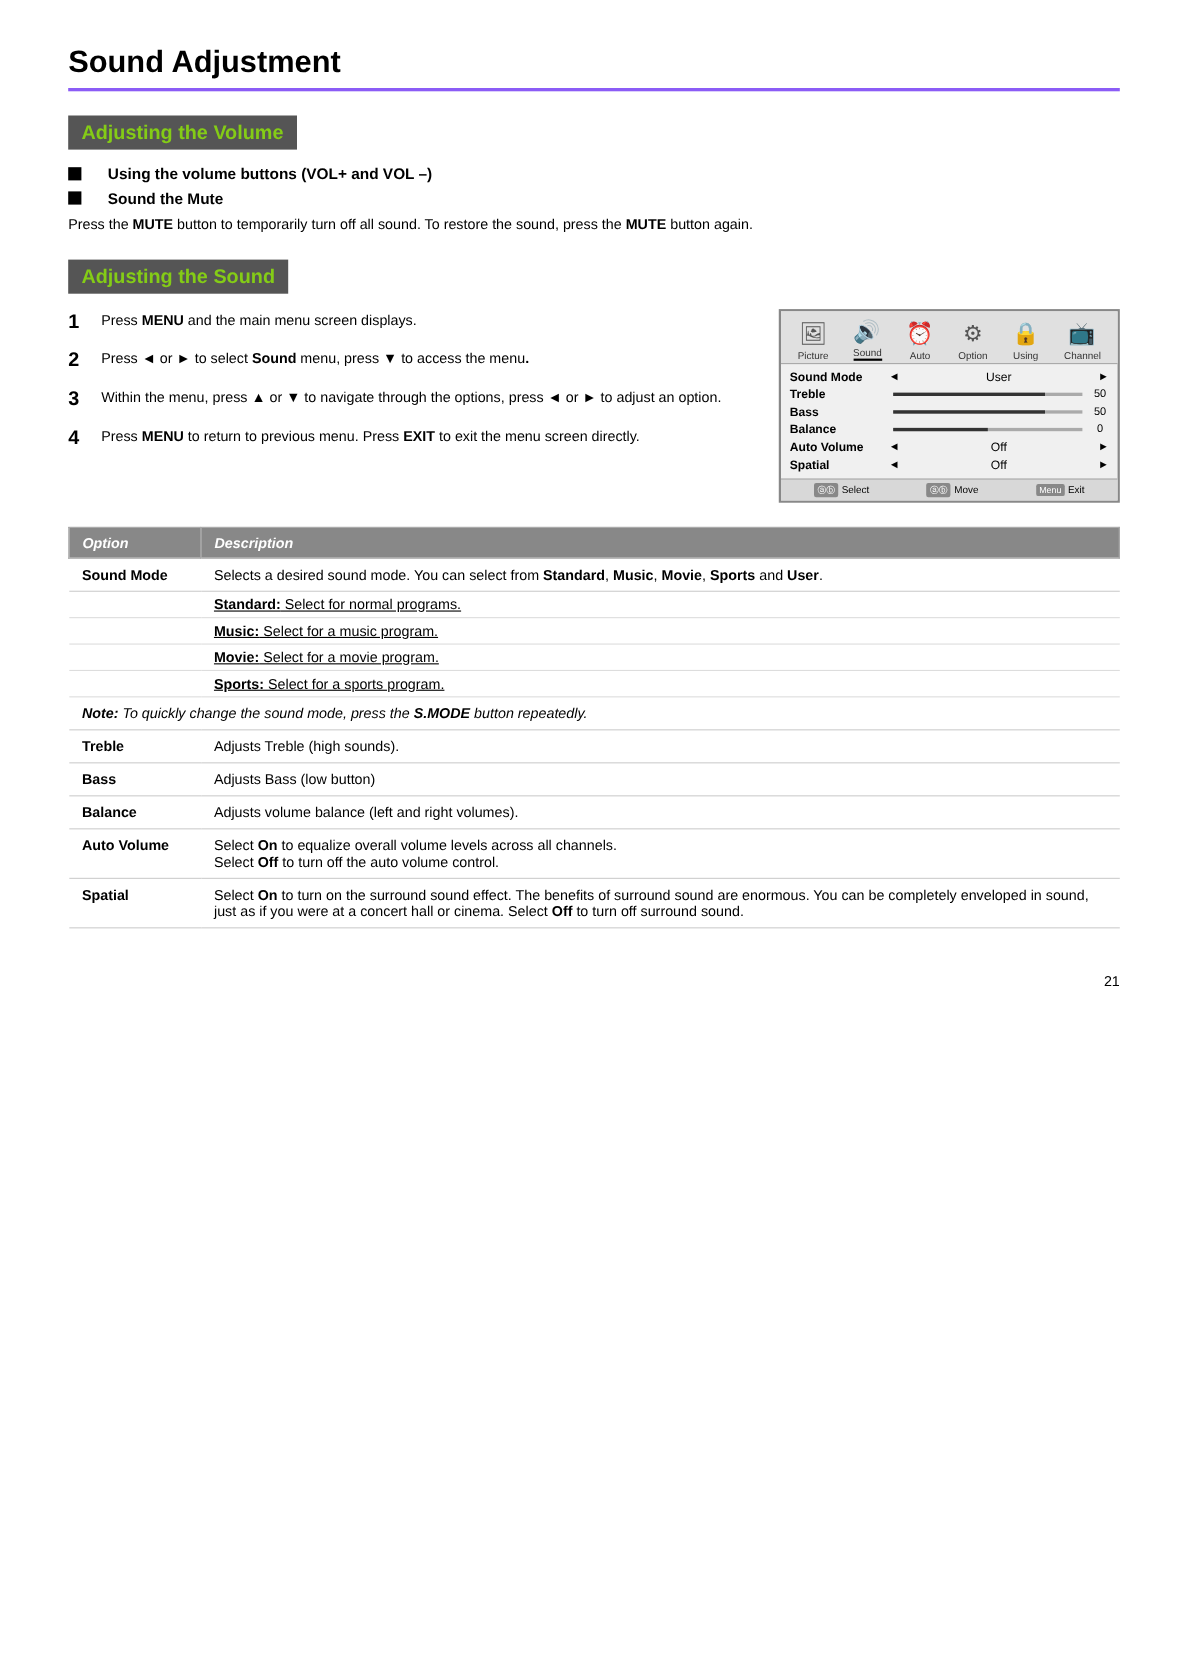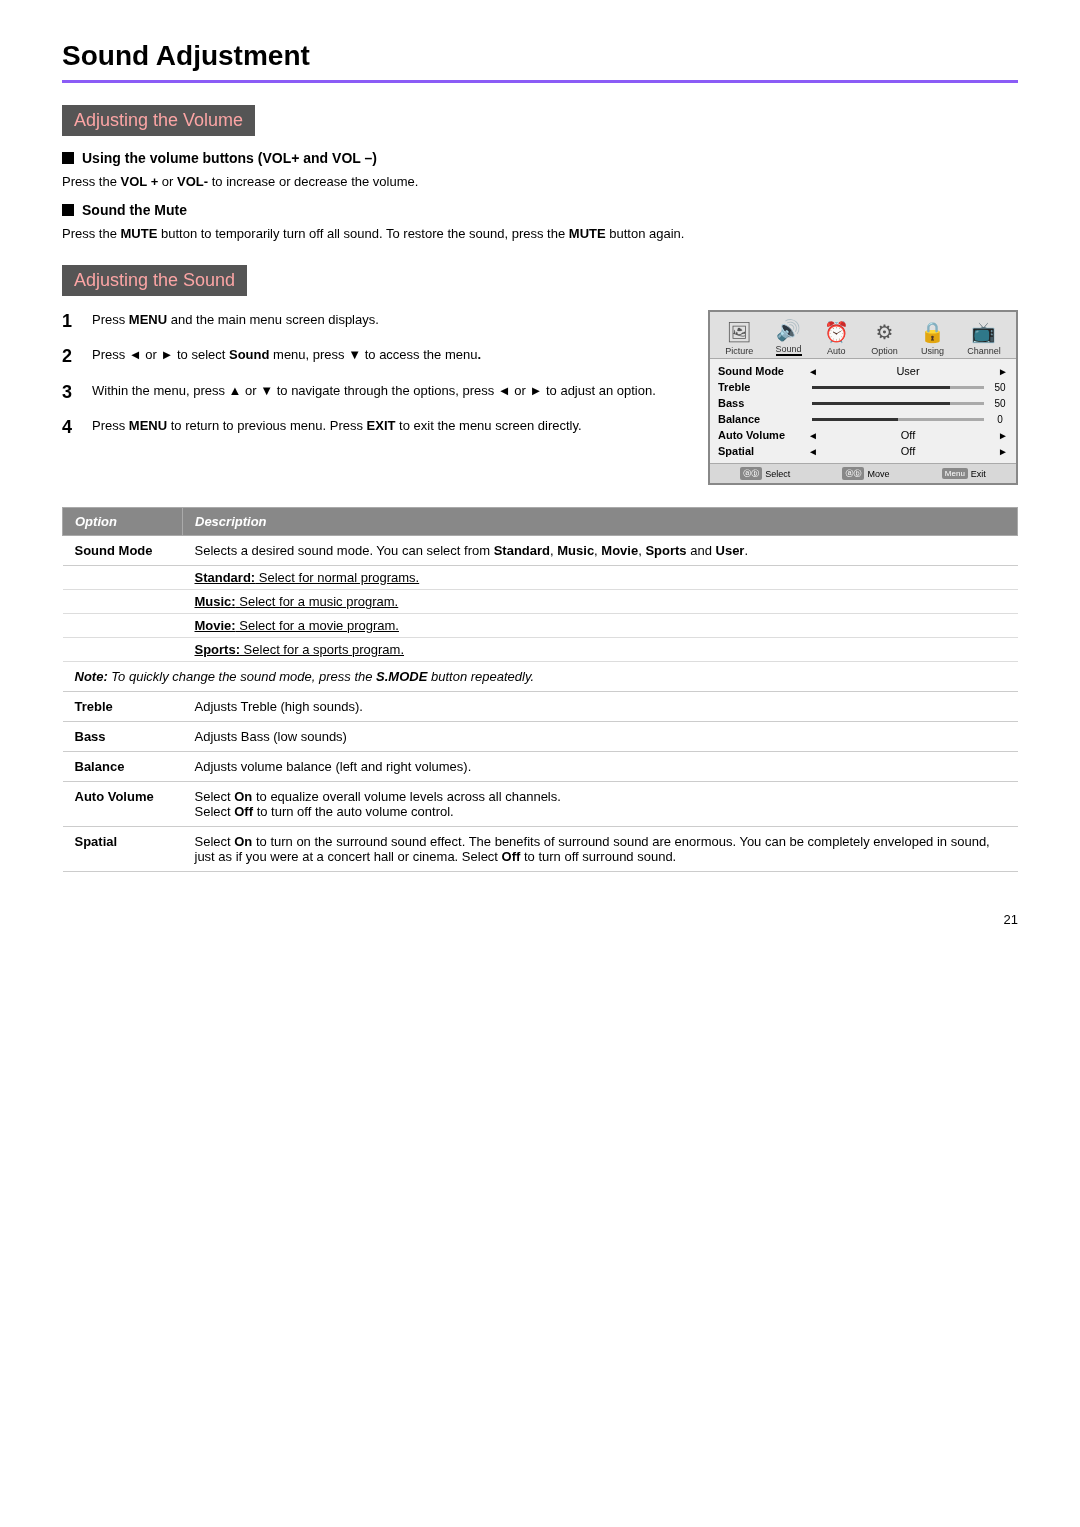--- a/index.html
+++ b/index.html
@@ -14,34 +14,34 @@
     }
     h1.page-title {
       font-size: 28px;
       font-weight: bold;
       border-bottom: 3px solid #8b5cf6;
       padding-bottom: 8px;
       margin-bottom: 22px;
     }
     .section-heading {
       background: #555;
-      color: #fca5a5;
+      color: #84cc16;
       font-size: 18px;
-      font-weight: normal;
+      font-weight: bold;
       padding: 5px 12px;
       display: inline-block;
       margin-bottom: 14px;
     }
     .sub-heading {
       font-size: 14px;
       font-weight: bold;
       margin-bottom: 6px;
       display: flex;
       align-items: center;
-      gap: 8px;
+      gap: 24px;
     }
     .square-bullet {
       display: inline-block;
       width: 12px;
       height: 12px;
       background: #000;
       flex-shrink: 0;
     }
     .section {
       margin-bottom: 22px;
@@ -224,23 +224,20 @@
 
 <h1 class="page-title">Sound Adjustment</h1>
 
 <div class="section">
   <div class="section-heading">Adjusting the Volume</div>
 
   <div class="sub-heading">
     <span class="square-bullet"></span>
     <span>Using the volume buttons (VOL+ and VOL –)</span>
   </div>
-  <p class="body-text">
-    Press the <b>VOL +</b> or <b>VOL-</b> to increase or decrease the volume.
-  </p>
 
   <div class="sub-heading">
     <span class="square-bullet"></span>
     <span>Sound the Mute</span>
   </div>
   <p class="body-text">
     Press the <b>MUTE</b> button to temporarily turn off all sound.  To restore the sound, press the <b>MUTE</b> button again.
   </p>
 </div>
 
@@ -397,21 +394,21 @@
       </td>
     </tr>
 
     <tr>
       <td class="option-col">Treble</td>
       <td>Adjusts Treble (high sounds).</td>
     </tr>
 
     <tr>
       <td class="option-col">Bass</td>
-      <td>Adjusts Bass (low sounds)</td>
+      <td>Adjusts Bass (low button)</td>
     </tr>
 
     <tr>
       <td class="option-col">Balance</td>
       <td>Adjusts volume balance (left and right volumes).</td>
     </tr>
 
     <tr>
       <td class="option-col">Auto Volume</td>
       <td>Select <b>On</b> to equalize overall volume levels across all channels.<br>Select <b>Off</b> to turn off the auto volume control.</td>

